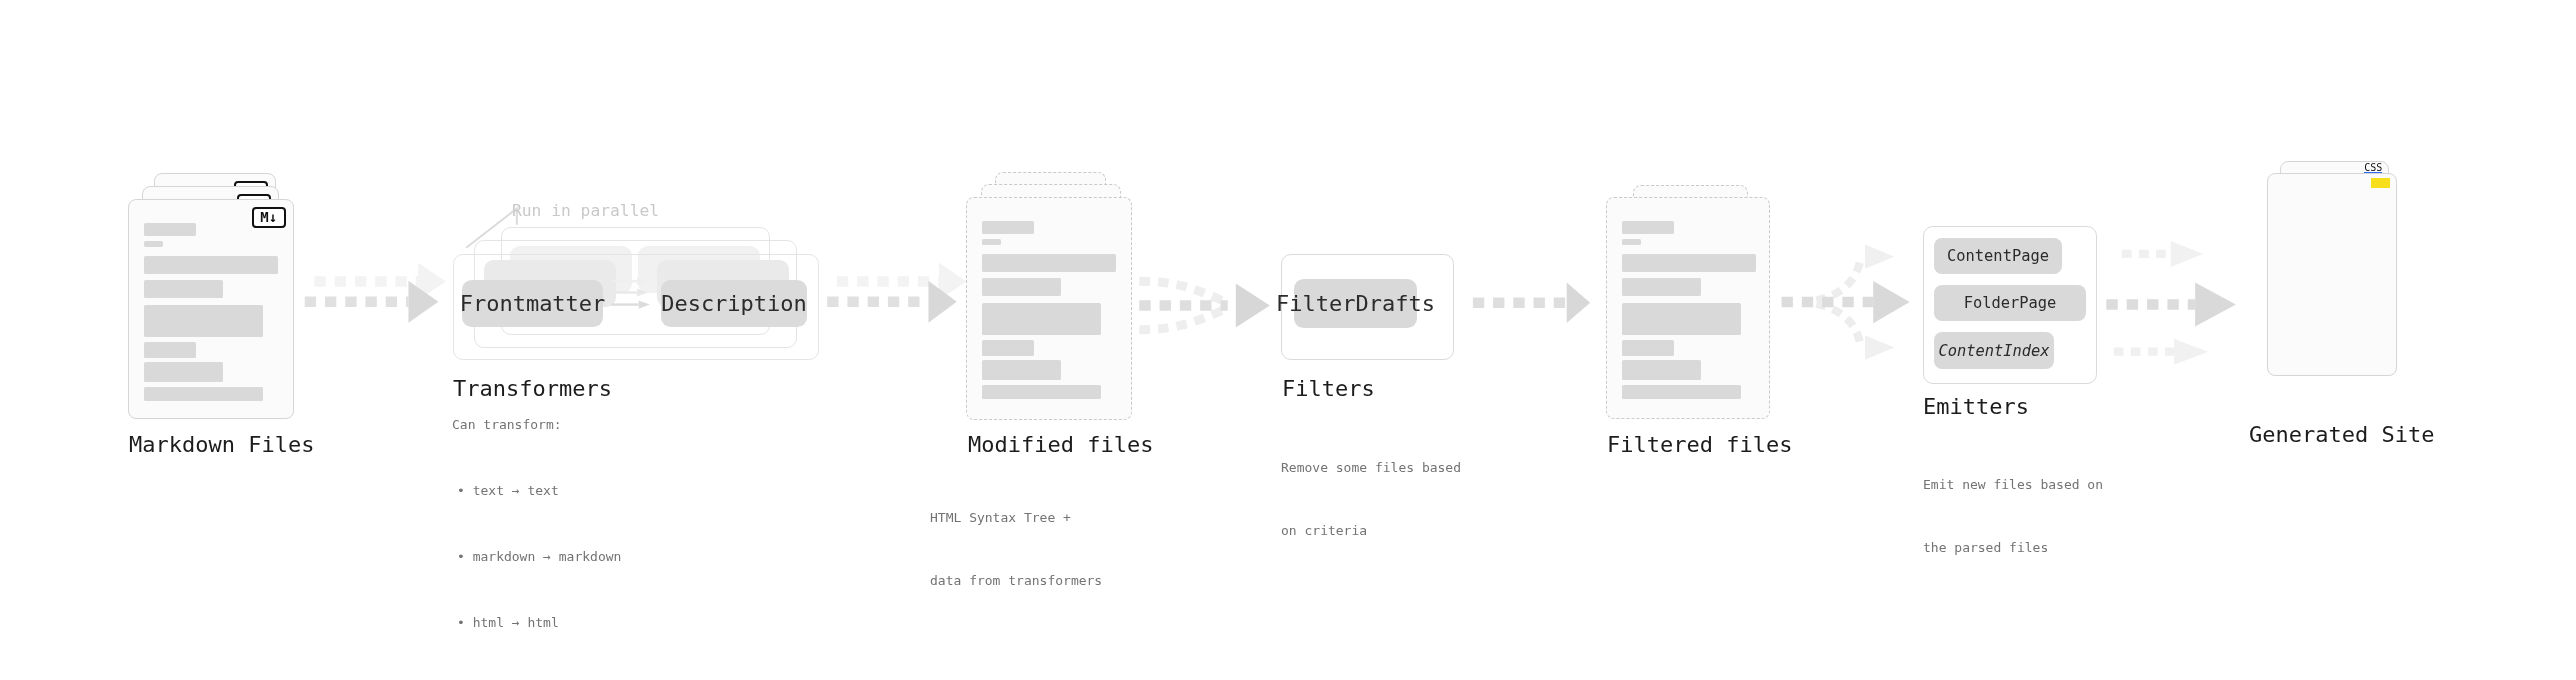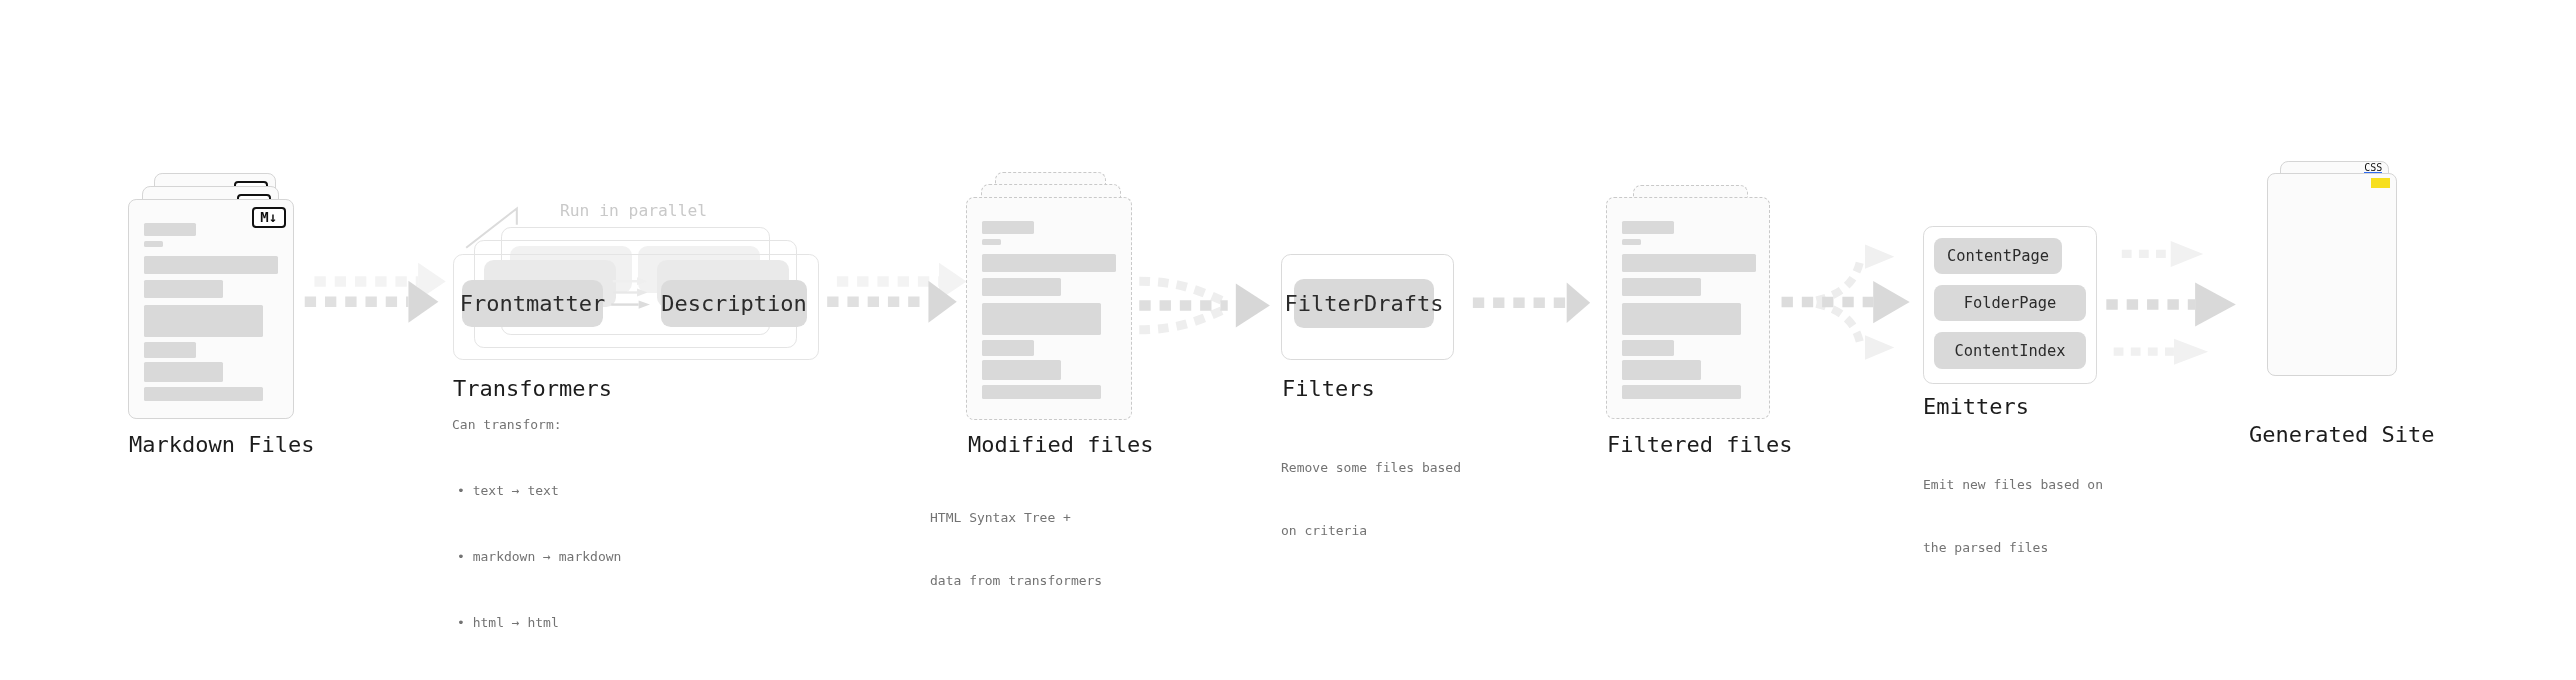--- a/index.html
+++ b/index.html
@@ -105,21 +105,21 @@
     <polygon points="36,5 36,15 49,10" fill="#efefef"></polygon>
     <path d="M6,24 H36" stroke="#e8e8e8" stroke-width="3" fill="none"></path>
     <polygon points="36,19 36,29 49,24" fill="#e8e8e8"></polygon>
     <path d="M4,39 H38" stroke="#dcdcdc" stroke-width="3" fill="none"></path>
     <polygon points="38,34 38,44 52,39" fill="#dcdcdc"></polygon>
   </svg>
 
   <svg style="left:458px;top:197px;" width="67" height="54" viewBox="0 0 82 66">
     <polyline points="10,62 72,14 72,34" stroke="#dbdbdb" stroke-width="2.5" fill="none"></polyline>
   </svg>
-  <div class="annotation" style="left:560px;top:201px;">Run in parallel</div>
+  <div class="annotation" style="left:512px;top:201px;">Run in parallel</div>
 
   <div class="stage-label" style="left:453px;top:376px;">Transformers</div>
   <div class="note" style="left:452px;top:414px;">Can transform:</div>
   <div class="note" style="left:457px;top:436px;line-height:22px;">
     <div>• text → text</div>
     <div>• markdown → markdown</div>
     <div>• html → html</div>
   </div>
 
   <svg style="left:819px;top:262px;" width="150" height="81" viewBox="0 0 185 100">
@@ -148,21 +148,21 @@
   </div>
 
   <svg style="left:1132px;top:268px;" width="146" height="75" viewBox="0 0 180 92">
     <path d="M9,16 C60,16 88,30 114,41" stroke="#eeeeee" stroke-width="11" stroke-dasharray="13 10" fill="none"></path>
     <path d="M9,76 C60,76 88,62 114,51" stroke="#eeeeee" stroke-width="11" stroke-dasharray="13 10" fill="none"></path>
     <path d="M9,46 H118" stroke="#dedede" stroke-width="13" stroke-dasharray="14 11" fill="none"></path>
     <polygon points="128,19 128,73 170,46" fill="#d7d7d7"></polygon>
   </svg>
 
   <div class="obox solid" style="left:1281px;top:254px;width:173px;height:106px;"></div>
-  <div class="btn" style="left:1294px;top:279px;width:140px;height:49px;background:#d9d9d9;">FilterDrafts</div>
+  <div class="btn" style="left:1294px;top:279px;width:123px;height:49px;background:#d9d9d9;">FilterDrafts</div>
   <div class="stage-label" style="left:1282px;top:376px;">Filters</div>
   <div class="note" style="left:1281px;top:415px;">
     <div>Remove some files based</div>
     <div>on criteria</div>
   </div>
 
   <svg style="left:1461px;top:276px;" width="137" height="55" viewBox="0 0 168 68">
     <path d="M14,33 H130" stroke="#dedede" stroke-width="13" stroke-dasharray="14 11" fill="none"></path>
     <polygon points="130,8 130,58 159,33" fill="#d8d8d8"></polygon>
   </svg>
@@ -185,21 +185,21 @@
     <polygon points="112,8 112,38 148,23" fill="#f0f0f0"></polygon>
     <path d="M52,81 C82,88 100,103 106,130" stroke="#ededed" stroke-width="10" stroke-dasharray="12 9" fill="none"></path>
     <polygon points="112,120 112,150 148,135" fill="#f0f0f0"></polygon>
     <path d="M9,79 H122" stroke="#dcdcdc" stroke-width="13" stroke-dasharray="14 11" fill="none"></path>
     <polygon points="122,53 122,105 167,79" fill="#d9d9d9"></polygon>
   </svg>
 
   <div class="obox solid" style="left:1923px;top:226px;width:174px;height:158px;"></div>
   <div class="ebtn" style="left:1934px;top:238px;width:128px;height:36px;">ContentPage</div>
   <div class="ebtn" style="left:1934px;top:285px;width:152px;height:36px;">FolderPage</div>
-  <div class="ebtn" style="left:1934px;top:332px;width:152px;height:37px;">ContentIndex</div>
+  <div class="ebtn" style="left:1934px;top:332px;width:120px;height:37px;font-style:italic;">ContentIndex</div>
   <div class="stage-label" style="left:1923px;top:394px;">Emitters</div>
   <div class="note" style="left:1923px;top:432px;">
     <div>Emit new files based on</div>
     <div>the parsed files</div>
   </div>
 
   <svg style="left:2099px;top:236px;" width="145" height="132" viewBox="0 0 178 162">
     <path d="M28,22 H88" stroke="#f0f0f0" stroke-width="10" stroke-dasharray="12 9" fill="none"></path>
     <polygon points="88,6 88,38 128,22" fill="#f1f1f1"></polygon>
     <path d="M9,84 H118" stroke="#dcdcdc" stroke-width="13" stroke-dasharray="14 11" fill="none"></path>

